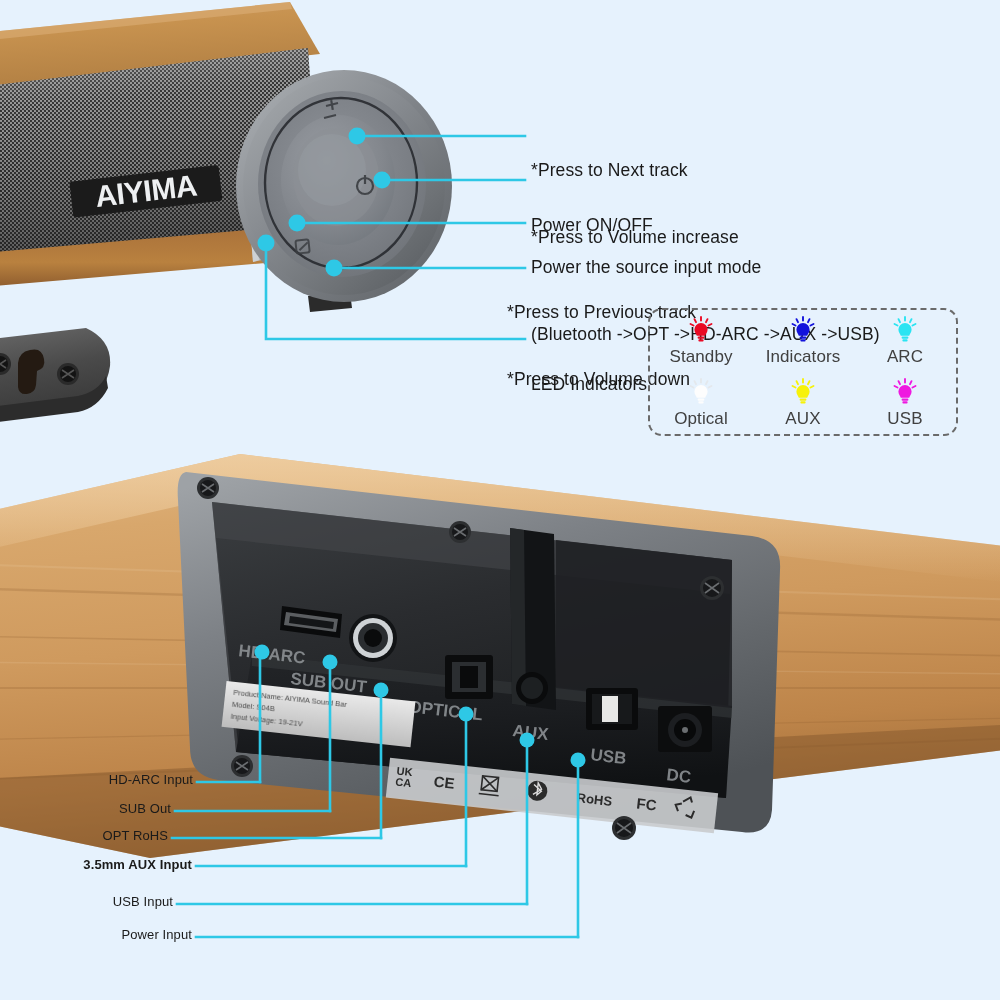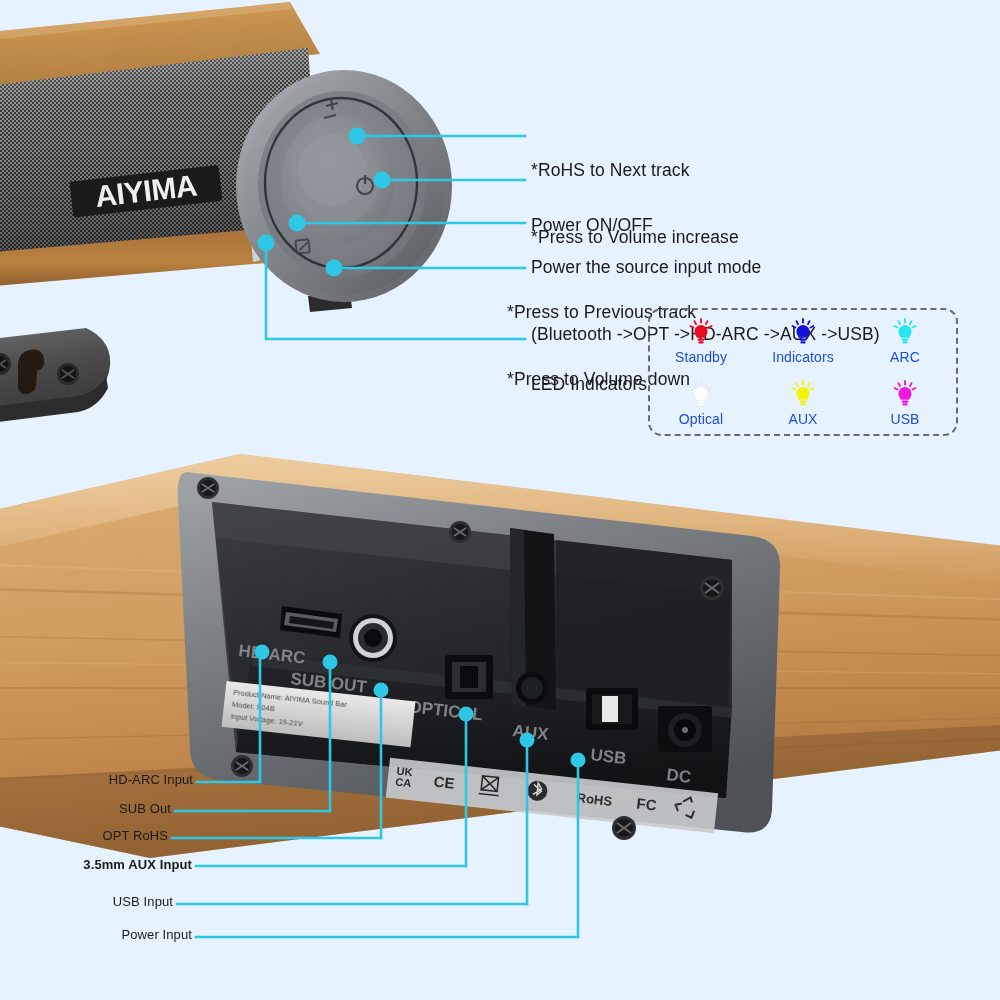--- a/index.html
+++ b/index.html
@@ -28,21 +28,21 @@
     left:648px;top:308px;width:310px;height:128px;
     border:2px dashed #6a6a6a;border-radius:14px;
     box-sizing:border-box;
   }
   .led-grid{
     position:absolute;inset:0;
     display:grid;grid-template-columns:1fr 1fr 1fr;grid-template-rows:1fr 1fr;
     align-items:center;justify-items:center;
   }
   .led-cell{display:flex;flex-direction:column;align-items:center;gap:2px;}
-  .led-label{font-size:14px;color:#1d4ed8;letter-spacing:.1px;}
+  .led-label{font-size:17px;color:#404040;letter-spacing:.1px;}
   .bulb{display:block;}
 </style>
 </head>
 <body>
 
 <div id="stage">
 
   <svg class="abs" style="left:-10px;top:-4px;width:470px;height:350px;" viewBox="0 0 470 350">
     <defs>
       <linearGradient id="woodTop" x1="0" y1="0" x2="0.25" y2="1">
@@ -373,21 +373,21 @@
       <circle cx="262" cy="652" r="7.5"></circle>
       <circle cx="330" cy="662" r="7.5"></circle>
       <circle cx="381" cy="690" r="7.5"></circle>
       <circle cx="466" cy="714" r="7.5"></circle>
       <circle cx="527" cy="740" r="7.5"></circle>
       <circle cx="578" cy="760" r="7.5"></circle>
     </g>
   </svg>
 
   <div class="abs callout-text" style="left:531px;top:114px;">
-    <div>*RoHS to Next track</div>
+    <div>*Press to Next track</div>
     <div>*Press to Volume increase</div>
   </div>
 
   <div class="abs callout-text" style="left:531px;top:169px;">
     <div>Power ON/OFF</div>
   </div>
 
   <div class="abs callout-text" style="left:531px;top:211px;">
     <div>Power the source input mode</div>
     <div class="small">(Bluetooth -&gt;OPT -&gt;HD-ARC -&gt;AUX -&gt;USB)</div>

